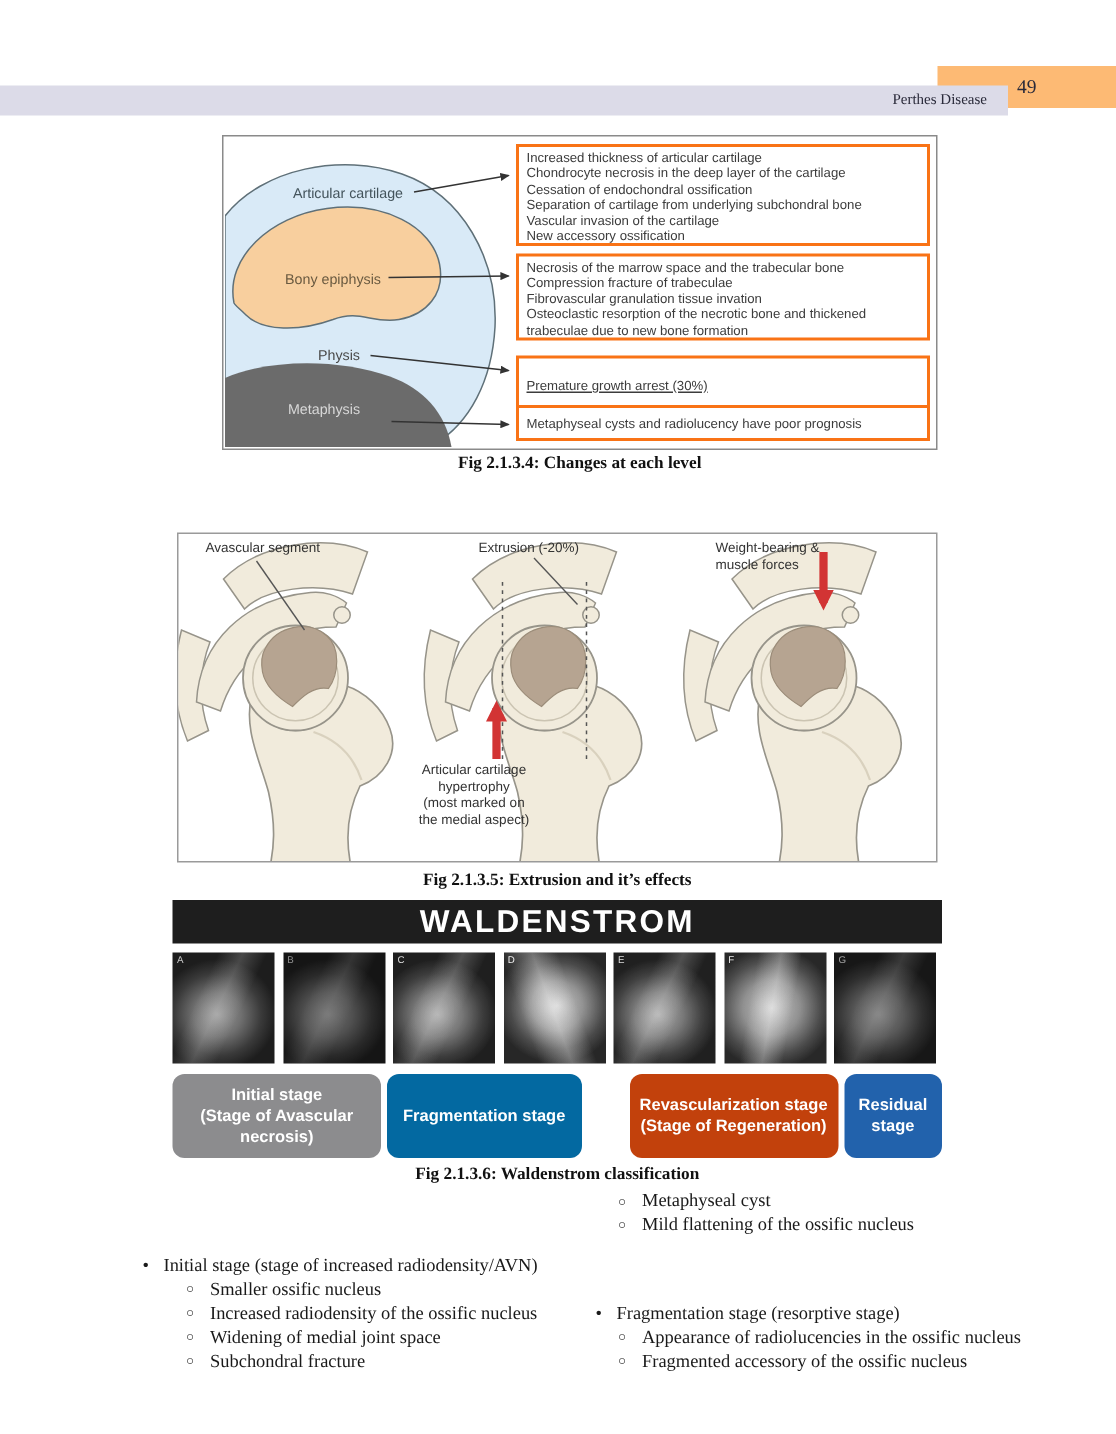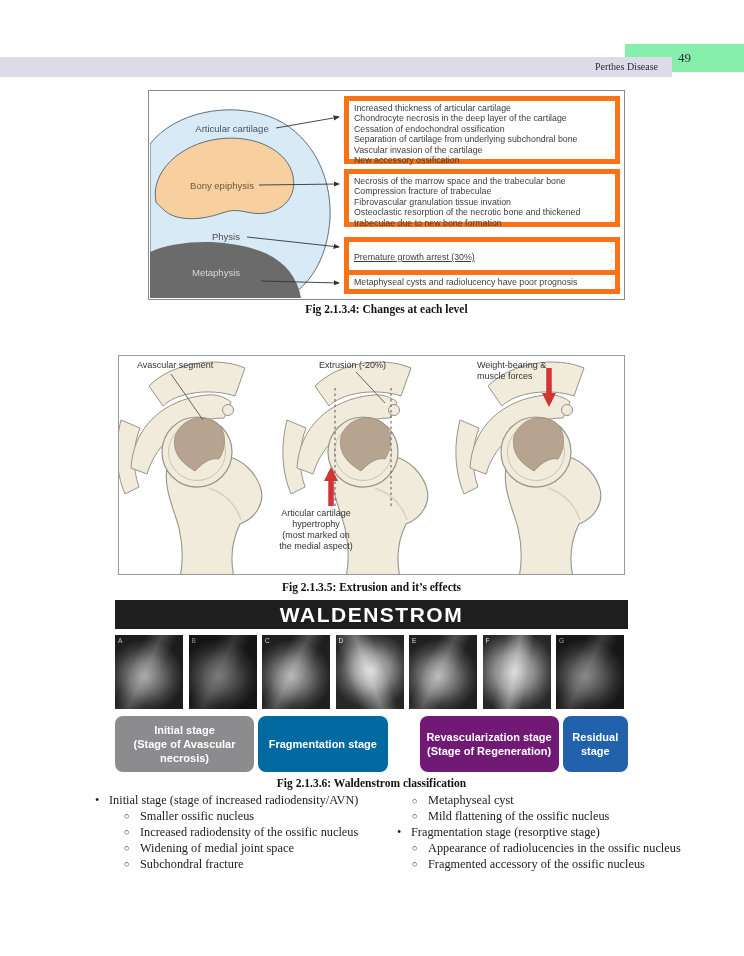--- a/index.html
+++ b/index.html
@@ -4,32 +4,32 @@
 <style>
   * { margin:0; padding:0; box-sizing:border-box; }
   html,body { background:#e8e8e8; }
   #page {
     position:relative; width:744px; height:956px; background:#ffffff;
     font-family:"Liberation Serif", serif; color:#1a1a1a; overflow:hidden;
     margin:0 auto;
   }
   
   .pagenum-box { position:absolute; left:625px; top:44px; width:119px; height:28px;
-    background:#86efac; z-index:1; }
+    background:#fdba74; z-index:1; }
   .pagenum-box span { display:block; text-align:center; line-height:28px;
     font-size:13px; color:#2a2a3a; }
   .chapter-bar { position:absolute; left:0; top:57px; width:672px; height:20px;
     background:#dcdbe8; z-index:2; text-align:right; padding-right:14px;
     font-size:10px; line-height:20px; color:#2a2a3a; }
   
   .fig1 { position:absolute; left:148px; top:90px; width:477px; height:210px;
     border:1px solid #8a8a8a; background:#fff; }
   .fig1 svg.anatomy { position:absolute; left:1px; top:1px; }
   .fig1 svg.arrows { position:absolute; left:0; top:0; pointer-events:none; }
-  .fbox { position:absolute; left:195px; width:276px; border:5px solid #f97316;
+  .fbox { position:absolute; left:195px; width:276px; border:2px solid #f97316;
     font-family:"Liberation Sans", sans-serif; font-size:8.8px; line-height:10.4px;
     color:#3c3c3c; padding:2px 5px; white-space:pre-line; background:#fff; }
   .fbox1 { top:5px;   height:68px; }
   .fbox2 { top:78px;  height:58px; }
   .fbox3 { top:146px; height:40px; display:flex; align-items:center;text-decoration:underline; }
   .fbox4 { top:179px; height:24px; display:flex; align-items:center; }
   
   .caption { position:absolute; text-align:center; font-weight:bold;
     font-size:11.5px; color:#111; }
   .cap1 { left:148px; top:303px; width:477px; }
@@ -79,21 +79,21 @@
     font-weight:bold; font-size:11px; line-height:1.28; display:flex;
     align-items:center; justify-content:center; text-align:center;
     padding:0 5px; white-space:pre-line; }
   .stage1 { width:145px; } .stage2 { width:135px; } .stage3 { width:145px; }
   .stage4 { width:68px; }
   
   .notes { position:absolute; top:793px; font-size:12.3px; }
   .notes-left  { left:93px;  width:300px; }
   .notes-right { left:395px; width:300px; }
   .nrow { position:relative; line-height:15.9px; }
-  .nrow.lvl1 { padding-left:16px; }
+  .nrow.lvl1 { padding-left:16px;margin-top:43px; }
   .nrow.lvl1::before { content:"•"; position:absolute; left:2px; top:0; }
   .notes-left  .nrow.lvl2 { padding-left:47px; }
   .notes-left  .nrow.lvl2::before { content:"○"; position:absolute; left:31px; top:0.5px; font-size:9px; }
   .notes-right .nrow.lvl2 { padding-left:33px; }
   .notes-right .nrow.lvl2::before { content:"○"; position:absolute; left:17px; top:0.5px; font-size:9px; }
 </style>
 </head>
 <body>
 
 <div id="page">
@@ -217,21 +217,21 @@
     <div class="xp">
         <span class="xl">G</span>
       </div>
   </div>
 
   <div class="stages">
     <div class="stage stage1" style="background: rgb(140, 140, 142);">Initial stage
 (Stage of Avascular
 necrosis)</div>
     <div class="stage stage2" style="background: #0369a1;">Fragmentation stage</div>
-    <div class="stage stage3" style="background: #701a75; margin-left: 28px;">Revascularization stage
+    <div class="stage stage3" style="background: #c2410c; margin-left: 28px;">Revascularization stage
 (Stage of Regeneration)</div>
     <div class="stage stage4" style="background: rgb(34, 98, 172);">Residual
 stage</div>
   </div>
   <div class="caption cap3">Fig 2.1.3.6: Waldenstrom classification</div>
 
   <div class="notes notes-left">
     <div class="nrow lvl1">Initial stage (stage of increased radiodensity/AVN)</div>
     <div class="nrow lvl2">Smaller ossific nucleus</div>
     <div class="nrow lvl2">Increased radiodensity of the ossific nucleus</div>

